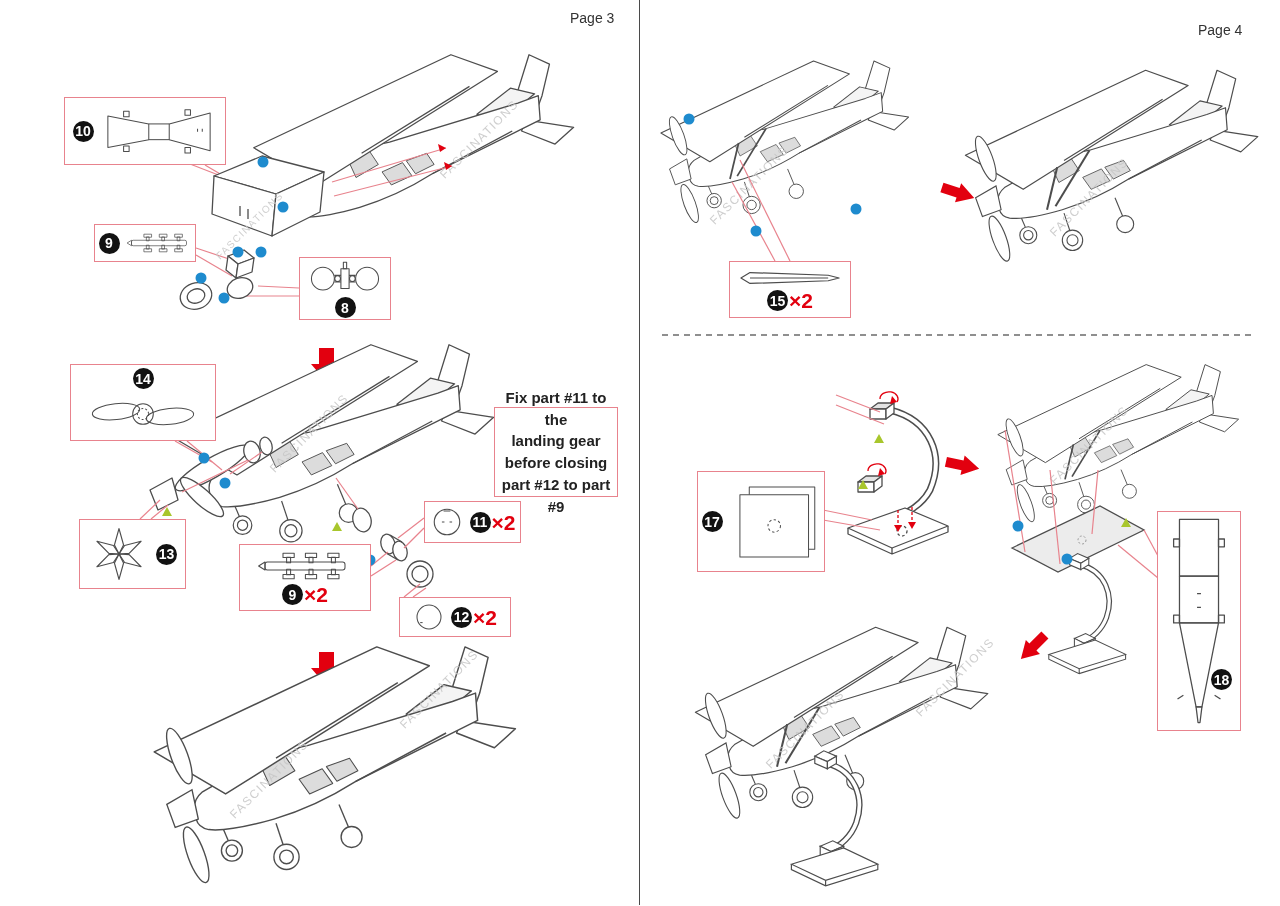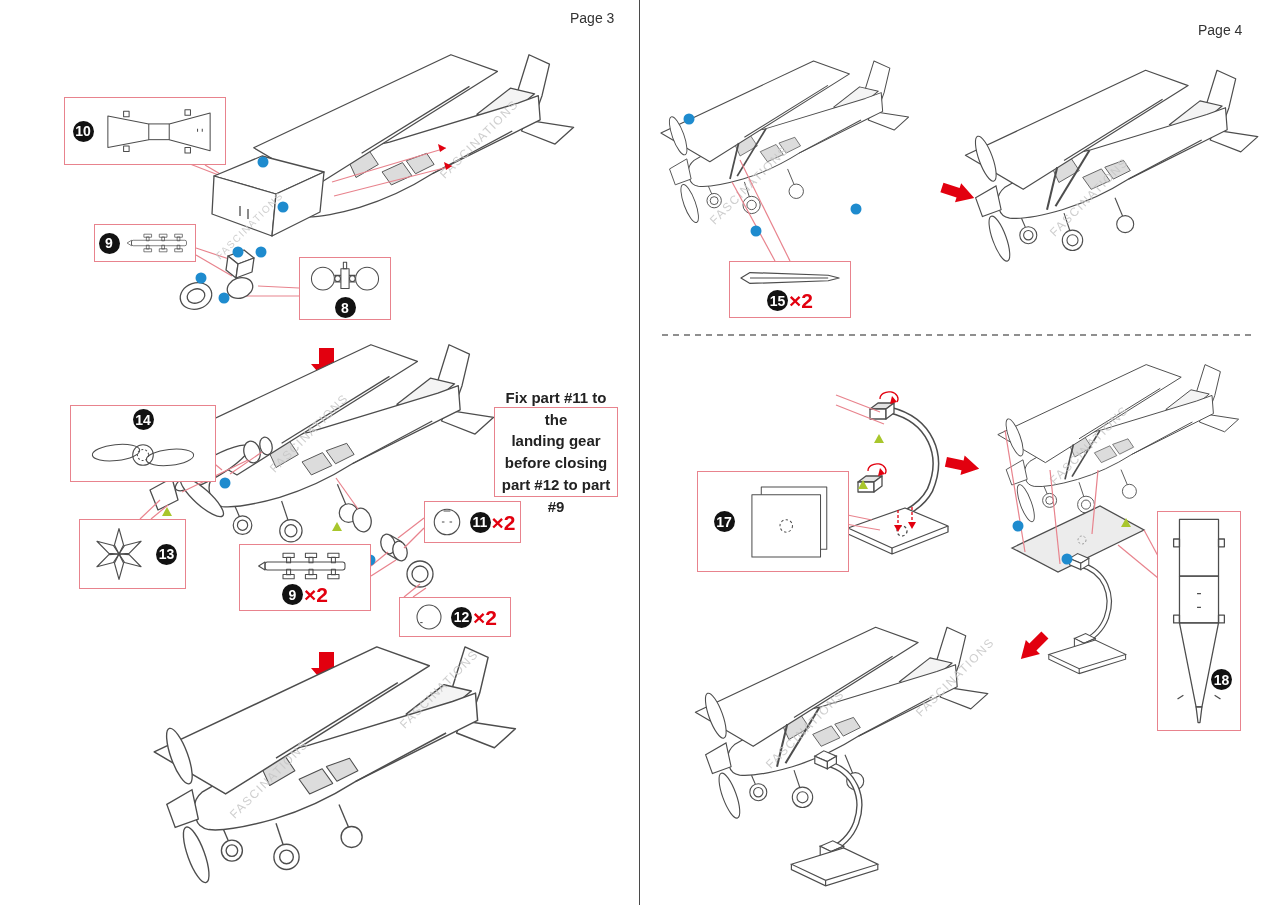--- a/index.html
+++ b/index.html
@@ -369,21 +369,21 @@
         <path d="M33,20 h8 M33,28 h8 M51,20 h8 M51,28 h8"></path>
         <circle cx="37" cy="24" r="3.5"></circle>
           <circle cx="55" cy="24" r="3.5"></circle>
       </g>
     </svg>
     <div class="lbl">
         <span class="badge">8</span>
       </div>
   </div>
 
-  <div class="callout col" style="left:70px;top:364px;width:146px;height:77px;padding:3px 0;margin-top:41px;">
+  <div class="callout col" style="left:70px;top:364px;width:146px;height:77px;padding:3px 0;">
     <div class="lbl">
         <span class="badge">14</span>
       </div>
     <svg class="art" width="136" height="46" viewBox="0 0 140 58">
       <g class="lnf">
         <ellipse cx="36" cy="26" rx="30" ry="10" transform="rotate(-6 36 26)"></ellipse>
         <ellipse cx="104" cy="32" rx="30" ry="10" transform="rotate(-6 104 32)"></ellipse>
         <circle cx="70" cy="29" r="13"></circle>
         <circle cx="70" cy="29" r="7" stroke-dasharray="2.5 2.5"></circle>
       </g>
@@ -489,21 +489,21 @@
         <line x1="14" y1="11" x2="100" y2="11"></line>
       </g>
     </svg>
     <div class="lbl">
       <span class="badge">15</span>
       <span class="qty">×2</span>
     </div>
   </div>
 
 
-  <div class="callout" style="left:697px;top:471px;width:152px;height:101px;">
+  <div class="callout" style="left:697px;top:471px;width:128px;height:101px;">
     <div class="lbl">
         <span class="badge">17</span>
       </div>
     <svg class="art" width="92" height="92" viewBox="0 0 118 102">
       <g class="lnf">
         <rect x="26" y="6" width="84" height="80"></rect>
         <rect x="14" y="16" width="88" height="80" fill="#fff"></rect>
         <circle cx="58" cy="56" r="8" stroke-dasharray="3 3"></circle>
       </g>
     </svg>

